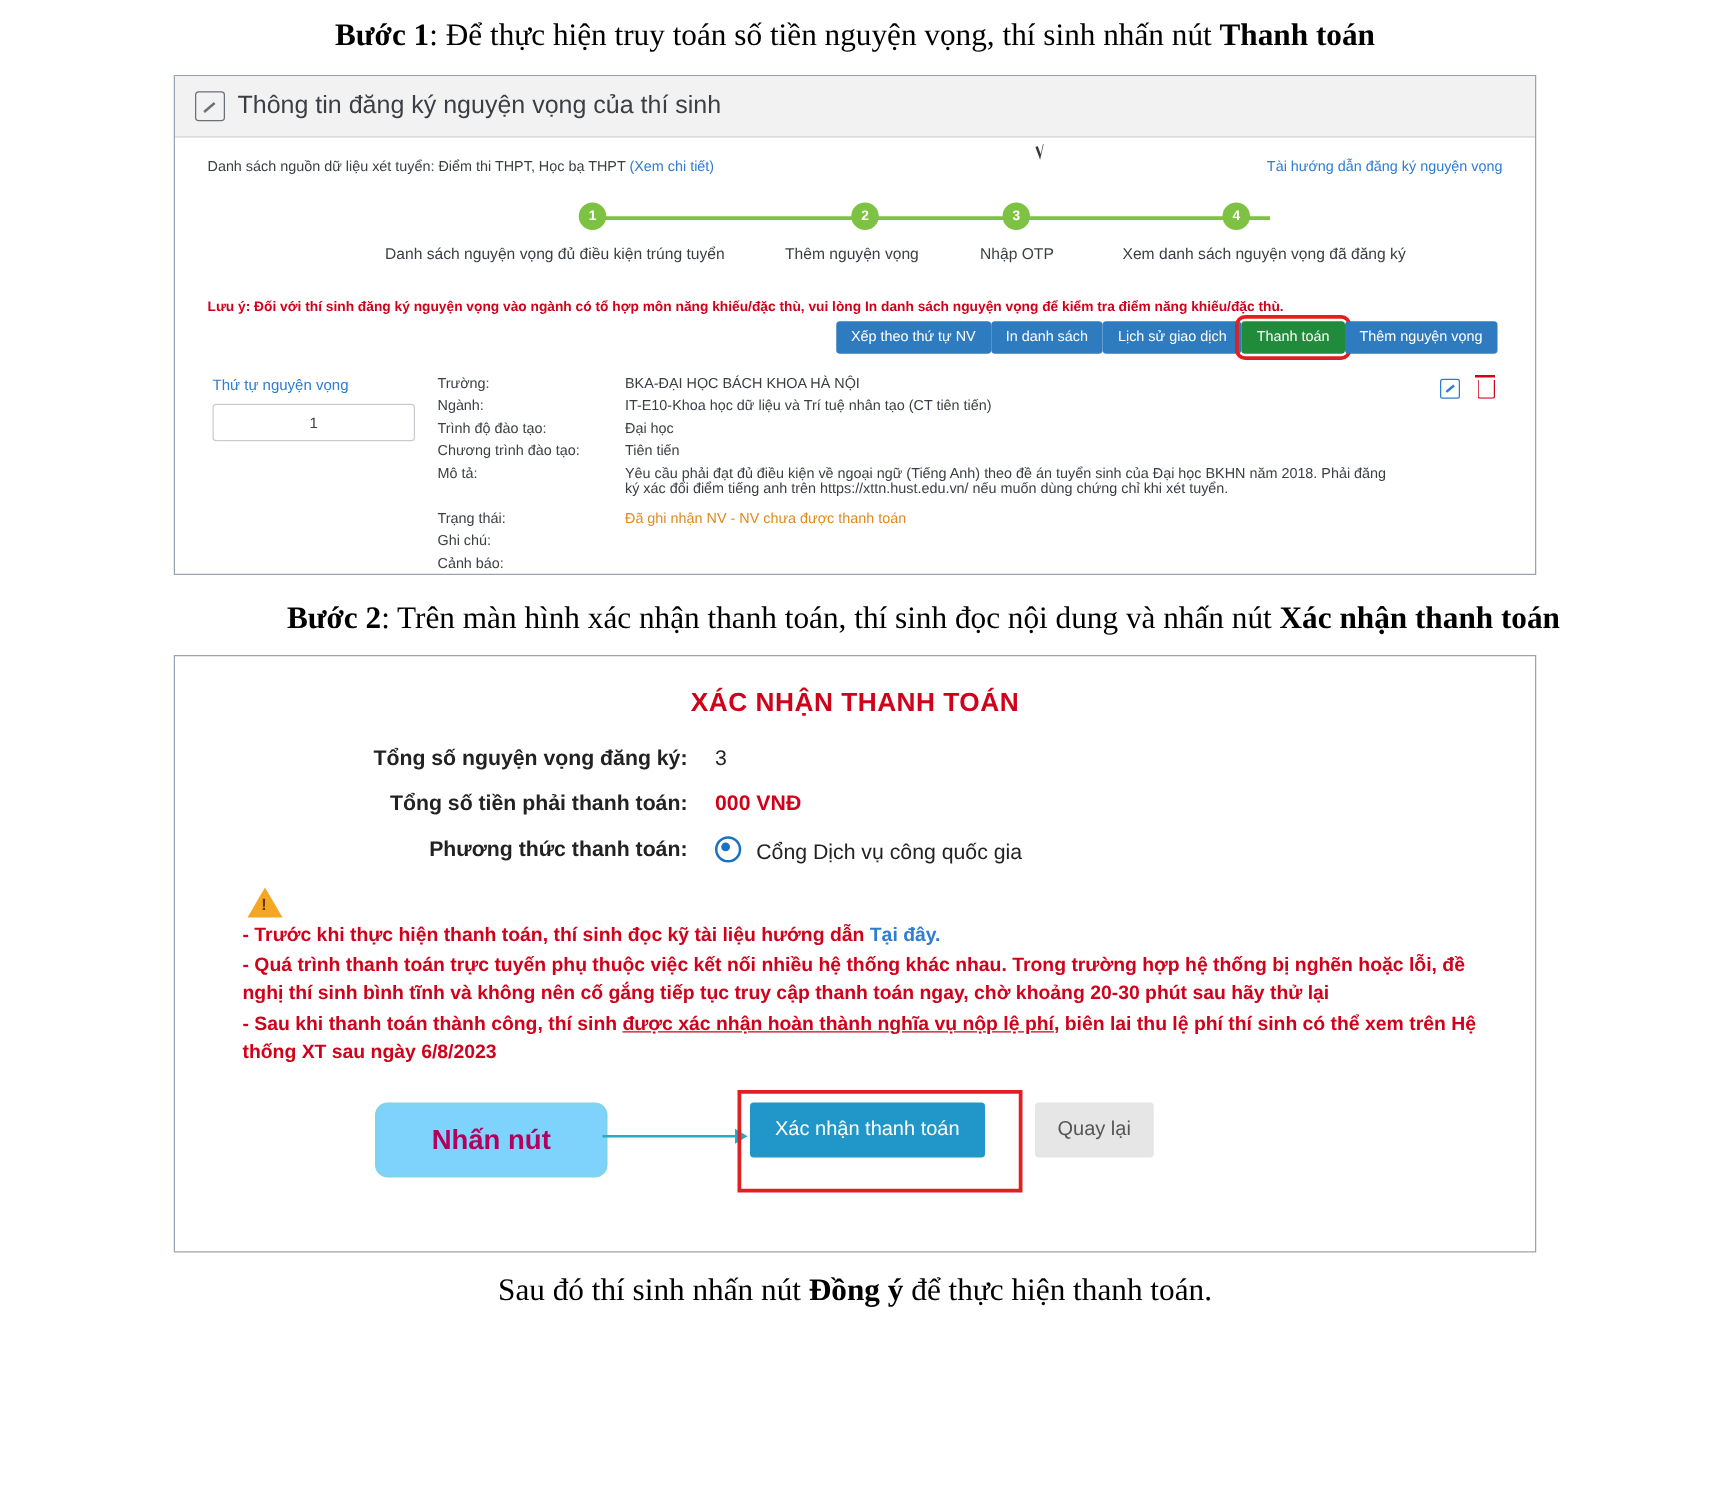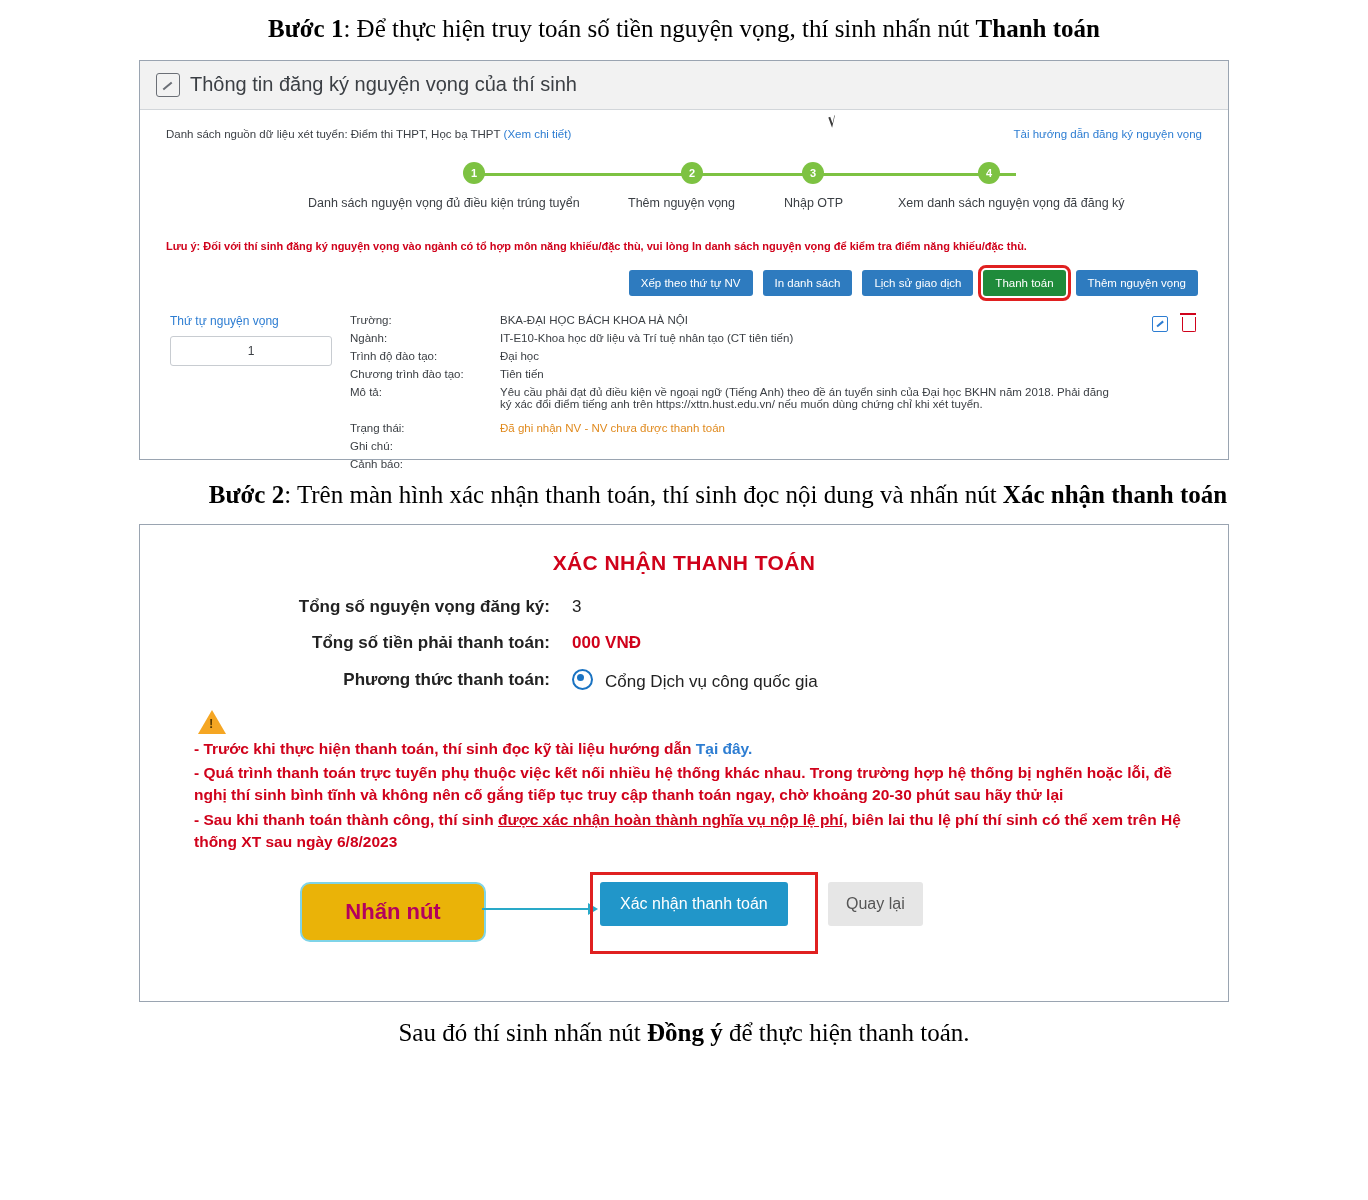--- a/index.html
+++ b/index.html
@@ -25,21 +25,21 @@
 
   
   .narrative {
     font-family: "Liberation Serif", serif;
     font-size: 25px;
     line-height: 1.35;
     text-align: center;
     color: #000;
   }
   .narrative.left {
-    text-align: center;
+    text-align: right;
     padding-left: 128px;
     padding-right: 60px;
   }
   .narrative b { font-weight: bold; }
 
   .step1-text { padding-top: 12px; }
   .step2-text { padding-top: 18px; }
   .closing-text { padding-top: 14px; text-align: center; }
 
   
@@ -170,25 +170,24 @@
   .step-labels .l4 { left: 712px; margin-left: 20px; }
 
   .s1-note {
     margin-top: 22px;
     font-size: 11px;
     color: #d0021b;
     font-weight: bold;
   }
 
   .s1-buttons {
-    margin-top: 18px;
+    margin-top: 5px;
     display: flex;
     justify-content: flex-end;
     align-items: center;
-    gap: 10px;
     padding-right: 4px;
     position: relative;
   }
   .btn {
     font-family: "Liberation Sans", sans-serif;
     font-size: 11.5px;
     color: #ffffff;
     border-radius: 3px;
     padding: 7px 12px;
     white-space: nowrap;
@@ -345,21 +344,21 @@
     justify-content: center;
     gap: 0;
     position: relative;
     height: 70px;
   }
   .callout {
     width: 182px;
     height: 56px;
     border: 2px solid #7fd4e8;
     border-radius: 10px;
-    background: #eab308;
+    background: #7dd3fc;
     color: #b3005e;
     font-weight: bold;
     font-size: 22px;
     display: flex;
     align-items: center;
     justify-content: center;
     font-family: "Liberation Sans", sans-serif;
     position: absolute;
     left: 120px;
     top: 6px;

